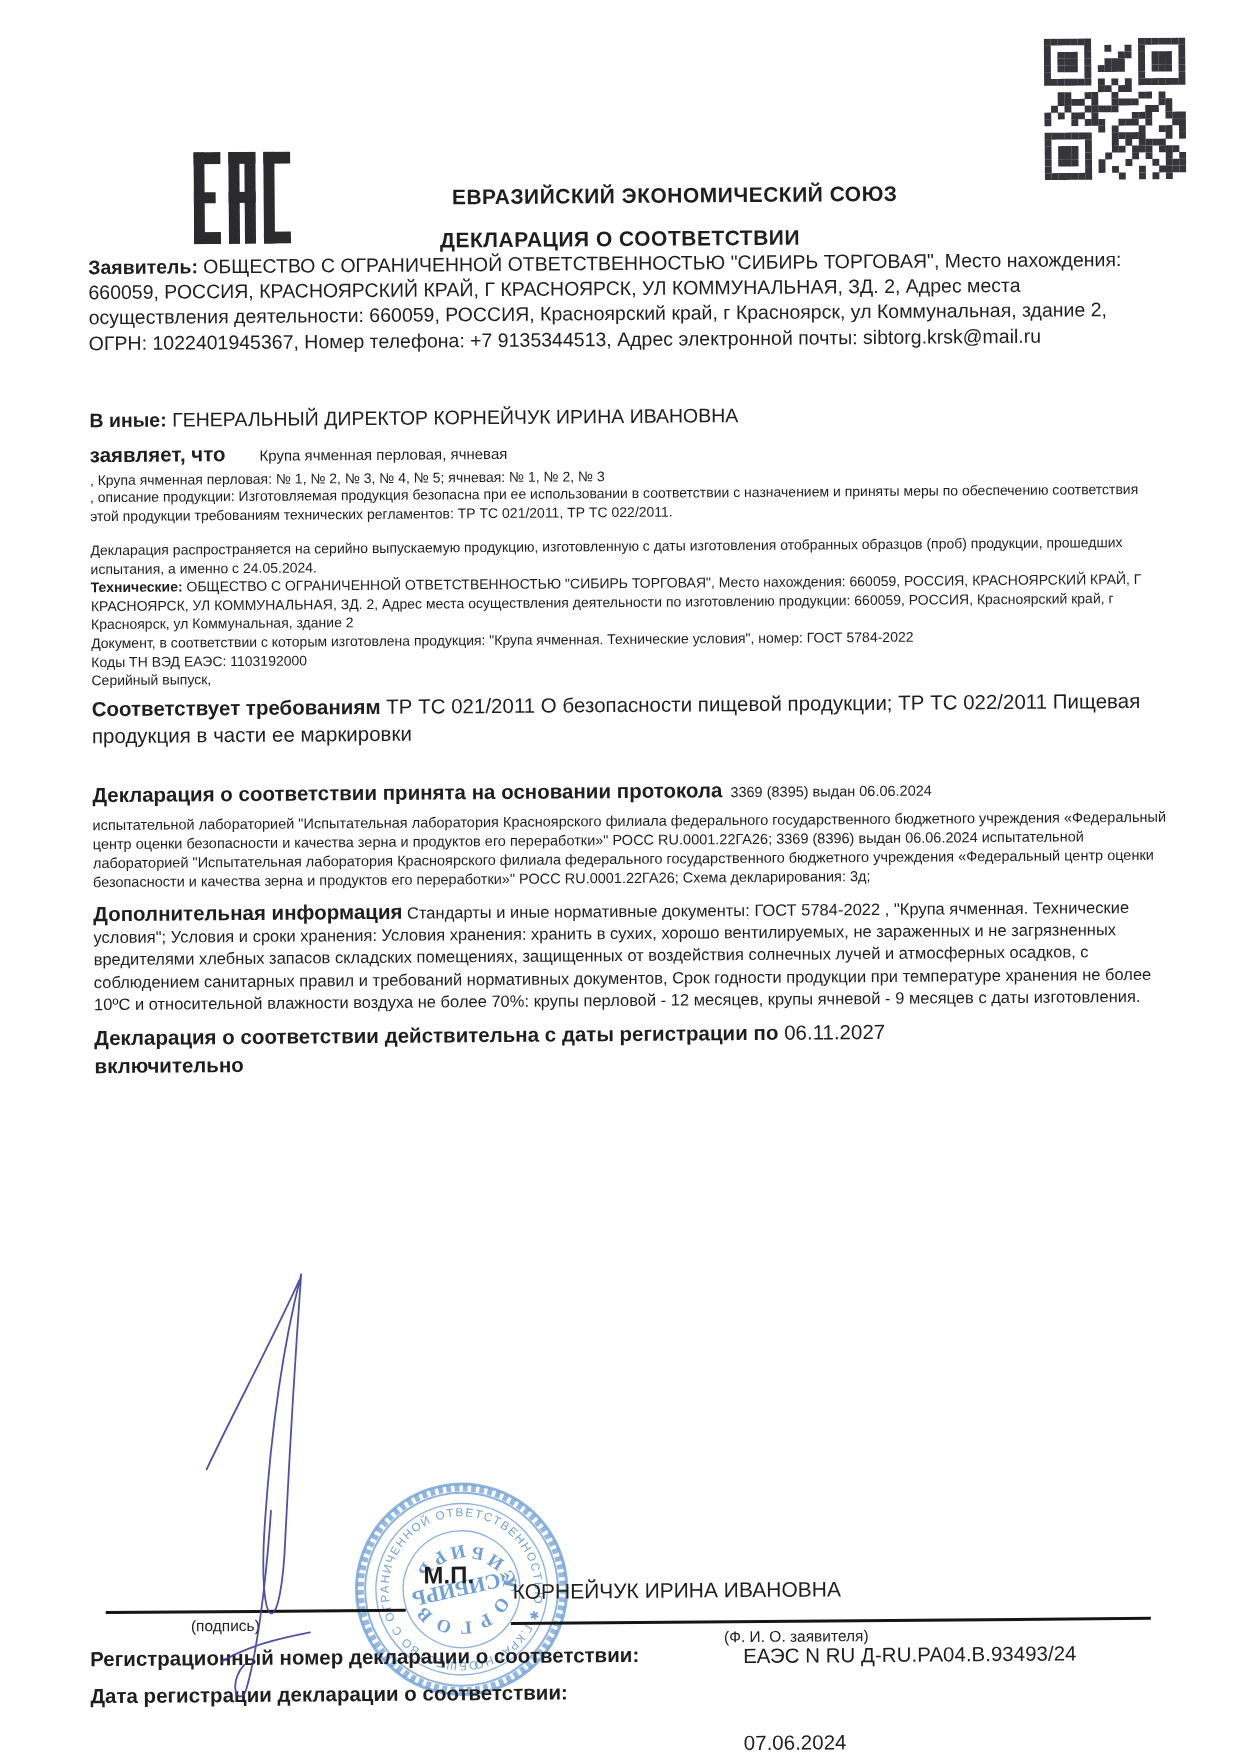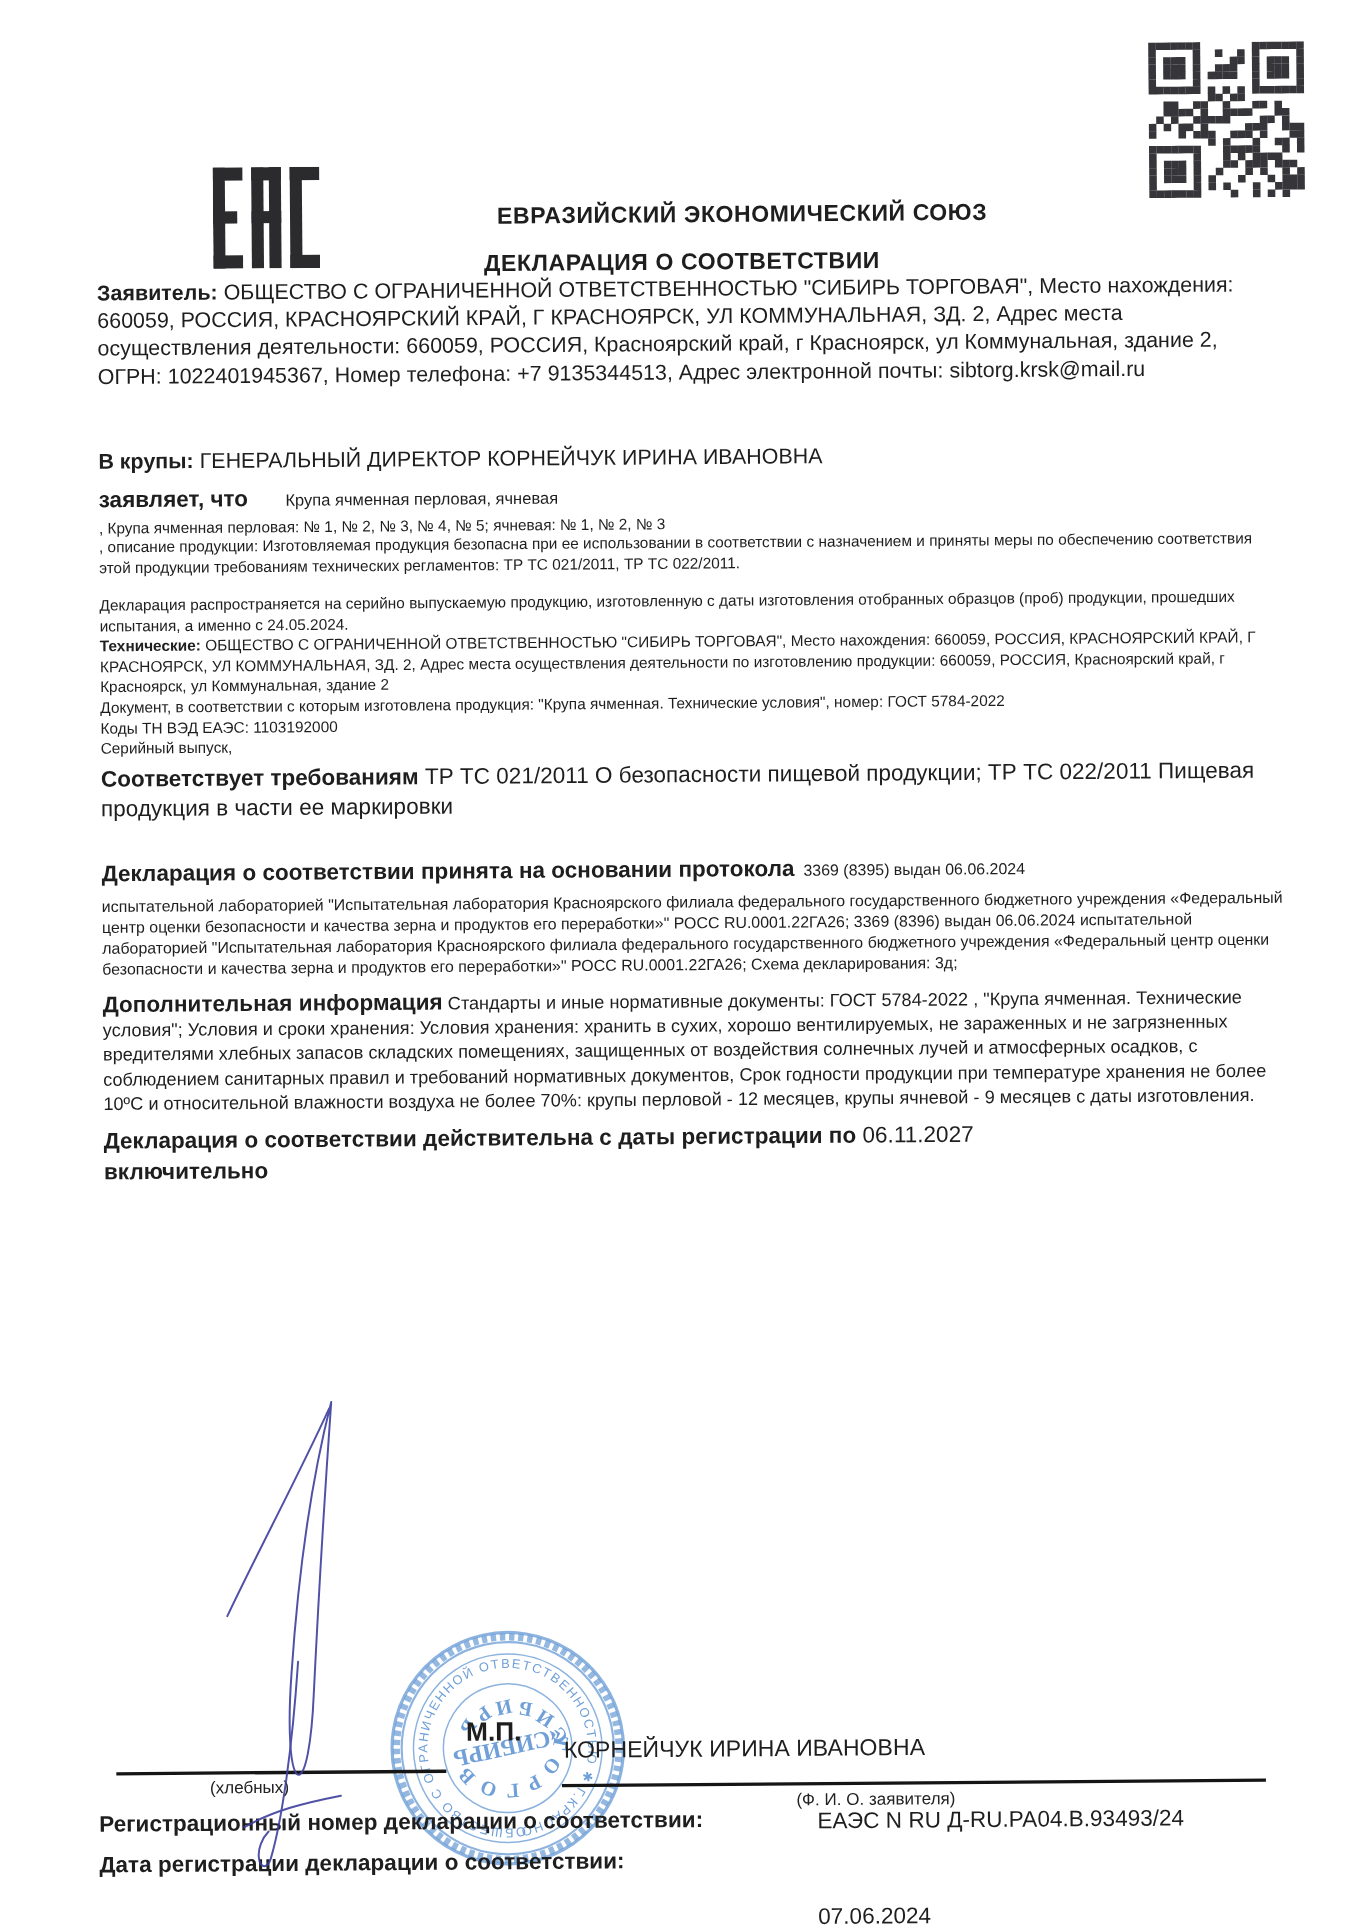--- a/index.html
+++ b/index.html
@@ -265,21 +265,21 @@
       <rect x="70" y="0" width="11" height="92"></rect>
         <rect x="70" y="0" width="27" height="12"></rect>
       <rect x="70" y="80" width="27" height="12"></rect>
     </svg>
 
     <div class="abs title" style="left:180px;top:184px;width:1000px;">ЕВРАЗИЙСКИЙ ЭКОНОМИЧЕСКИЙ СОЮЗ</div>
     <div class="abs title" style="left:60px;top:227px;width:1130px;">ДЕКЛАРАЦИЯ О СООТВЕТСТВИИ</div>
 
     <div class="abs col fs19" style="top:251px;"><span class="c-b">Заявитель: </span><span>ОБЩЕСТВО С ОГРАНИЧЕННОЙ ОТВЕТСТВЕННОСТЬЮ "СИБИРЬ ТОРГОВАЯ", Место нахождения: 660059, РОССИЯ,  КРАСНОЯРСКИЙ КРАЙ, Г КРАСНОЯРСК, УЛ КОММУНАЛЬНАЯ, ЗД. 2, Адрес места осуществления деятельности: 660059, РОССИЯ, Красноярский край, г Красноярск, ул Коммунальная, здание 2, ОГРН: 1022401945367, Номер телефона: +7 9135344513, Адрес электронной почты: sibtorg.krsk@mail.ru</span></div>
 
-    <div class="abs col fs19" style="top:404px;"><span class="c-b">В крупы: </span><span>ГЕНЕРАЛЬНЫЙ ДИРЕКТОР КОРНЕЙЧУК ИРИНА ИВАНОВНА</span></div>
+    <div class="abs col fs19" style="top:404px;"><span class="c-b">В иные: </span><span>ГЕНЕРАЛЬНЫЙ ДИРЕКТОР КОРНЕЙЧУК ИРИНА ИВАНОВНА</span></div>
 
     <div class="abs col fs21" style="top:437px;"><span class="c-b">заявляет, что</span><span class="c-prod">Крупа ячменная перловая, ячневая</span></div>
     <div class="abs col small" style="top:467px;">, Крупа ячменная перловая: № 1, № 2, № 3, № 4, № 5; ячневая: № 1, № 2, № 3</div>
     <div class="abs col small" style="top:484px;">, описание продукции: Изготовляемая продукция безопасна при ее использовании в соответствии с назначением и приняты меры по обеспечению соответствия этой продукции требованиям технических регламентов: ТР ТС 021/2011, ТР ТС 022/2011.</div>
 
     <div class="abs col small" style="top:537px;">
       <div>Декларация распространяется на серийно выпускаемую продукцию, изготовленную с даты изготовления отобранных образцов (проб) продукции, прошедших испытания, а именно с 24.05.2024.</div>
       <div><span class="c-b">Технические: </span><span>ОБЩЕСТВО С ОГРАНИЧЕННОЙ ОТВЕТСТВЕННОСТЬЮ "СИБИРЬ ТОРГОВАЯ", Место нахождения: 660059, РОССИЯ,  КРАСНОЯРСКИЙ КРАЙ, Г КРАСНОЯРСК, УЛ КОММУНАЛЬНАЯ, ЗД. 2, Адрес места осуществления деятельности по изготовлению продукции: 660059, РОССИЯ, Красноярский край, г Красноярск, ул Коммунальная, здание 2</span></div>
       <div>Документ, в соответствии с которым изготовлена продукция: "Крупа ячменная. Технические условия", номер: ГОСТ 5784-2022</div>
       <div>Коды ТН ВЭД ЕАЭС: 1103192000</div>
@@ -329,21 +329,21 @@
       <path d="M86,250 C80,330 70,395 60,428 C57,438 50,438 49,428 C48,420 52,410 58,404"></path>
       <path d="M36,400 C62,385 92,378 124,372"></path>
     </svg>
 
     <div class="abs b" style="left:418px;top:1560px;font-size:24px;z-index:2;">М.П.</div>
     <div class="abs" style="left:507px;top:1579px;font-size:21px;z-index:2;">КОРНЕЙЧУК ИРИНА ИВАНОВНА</div>
 
     <div class="sigline" style="left:100px;top:1607px;width:300px;z-index:2;"></div>
     <div class="sigline" style="left:505px;top:1621px;width:640px;z-index:2;"></div>
 
-    <div class="abs cap" style="left:185px;top:1614px;z-index:2;">(хлебных)</div>
+    <div class="abs cap" style="left:185px;top:1614px;z-index:2;">(подпись)</div>
     <div class="abs cap" style="left:718px;top:1629px;z-index:2;">(Ф. И. О. заявителя)</div>
 
     <div class="abs regrow-label" style="left:84px;top:1643px;z-index:2;">Регистрационный номер декларации о соответствии:</div>
     <div class="abs regrow-val" style="left:737px;top:1645px;z-index:2;">ЕАЭС N RU Д-RU.РА04.В.93493/24</div>
     <div class="abs regrow-label" style="left:84px;top:1680px;z-index:2;">Дата регистрации декларации о соответствии:</div>
     <div class="abs regrow-val" style="left:737px;top:1684px;z-index:2;margin-top:48px;">07.06.2024</div>
 
   </div>
 </div>
 

